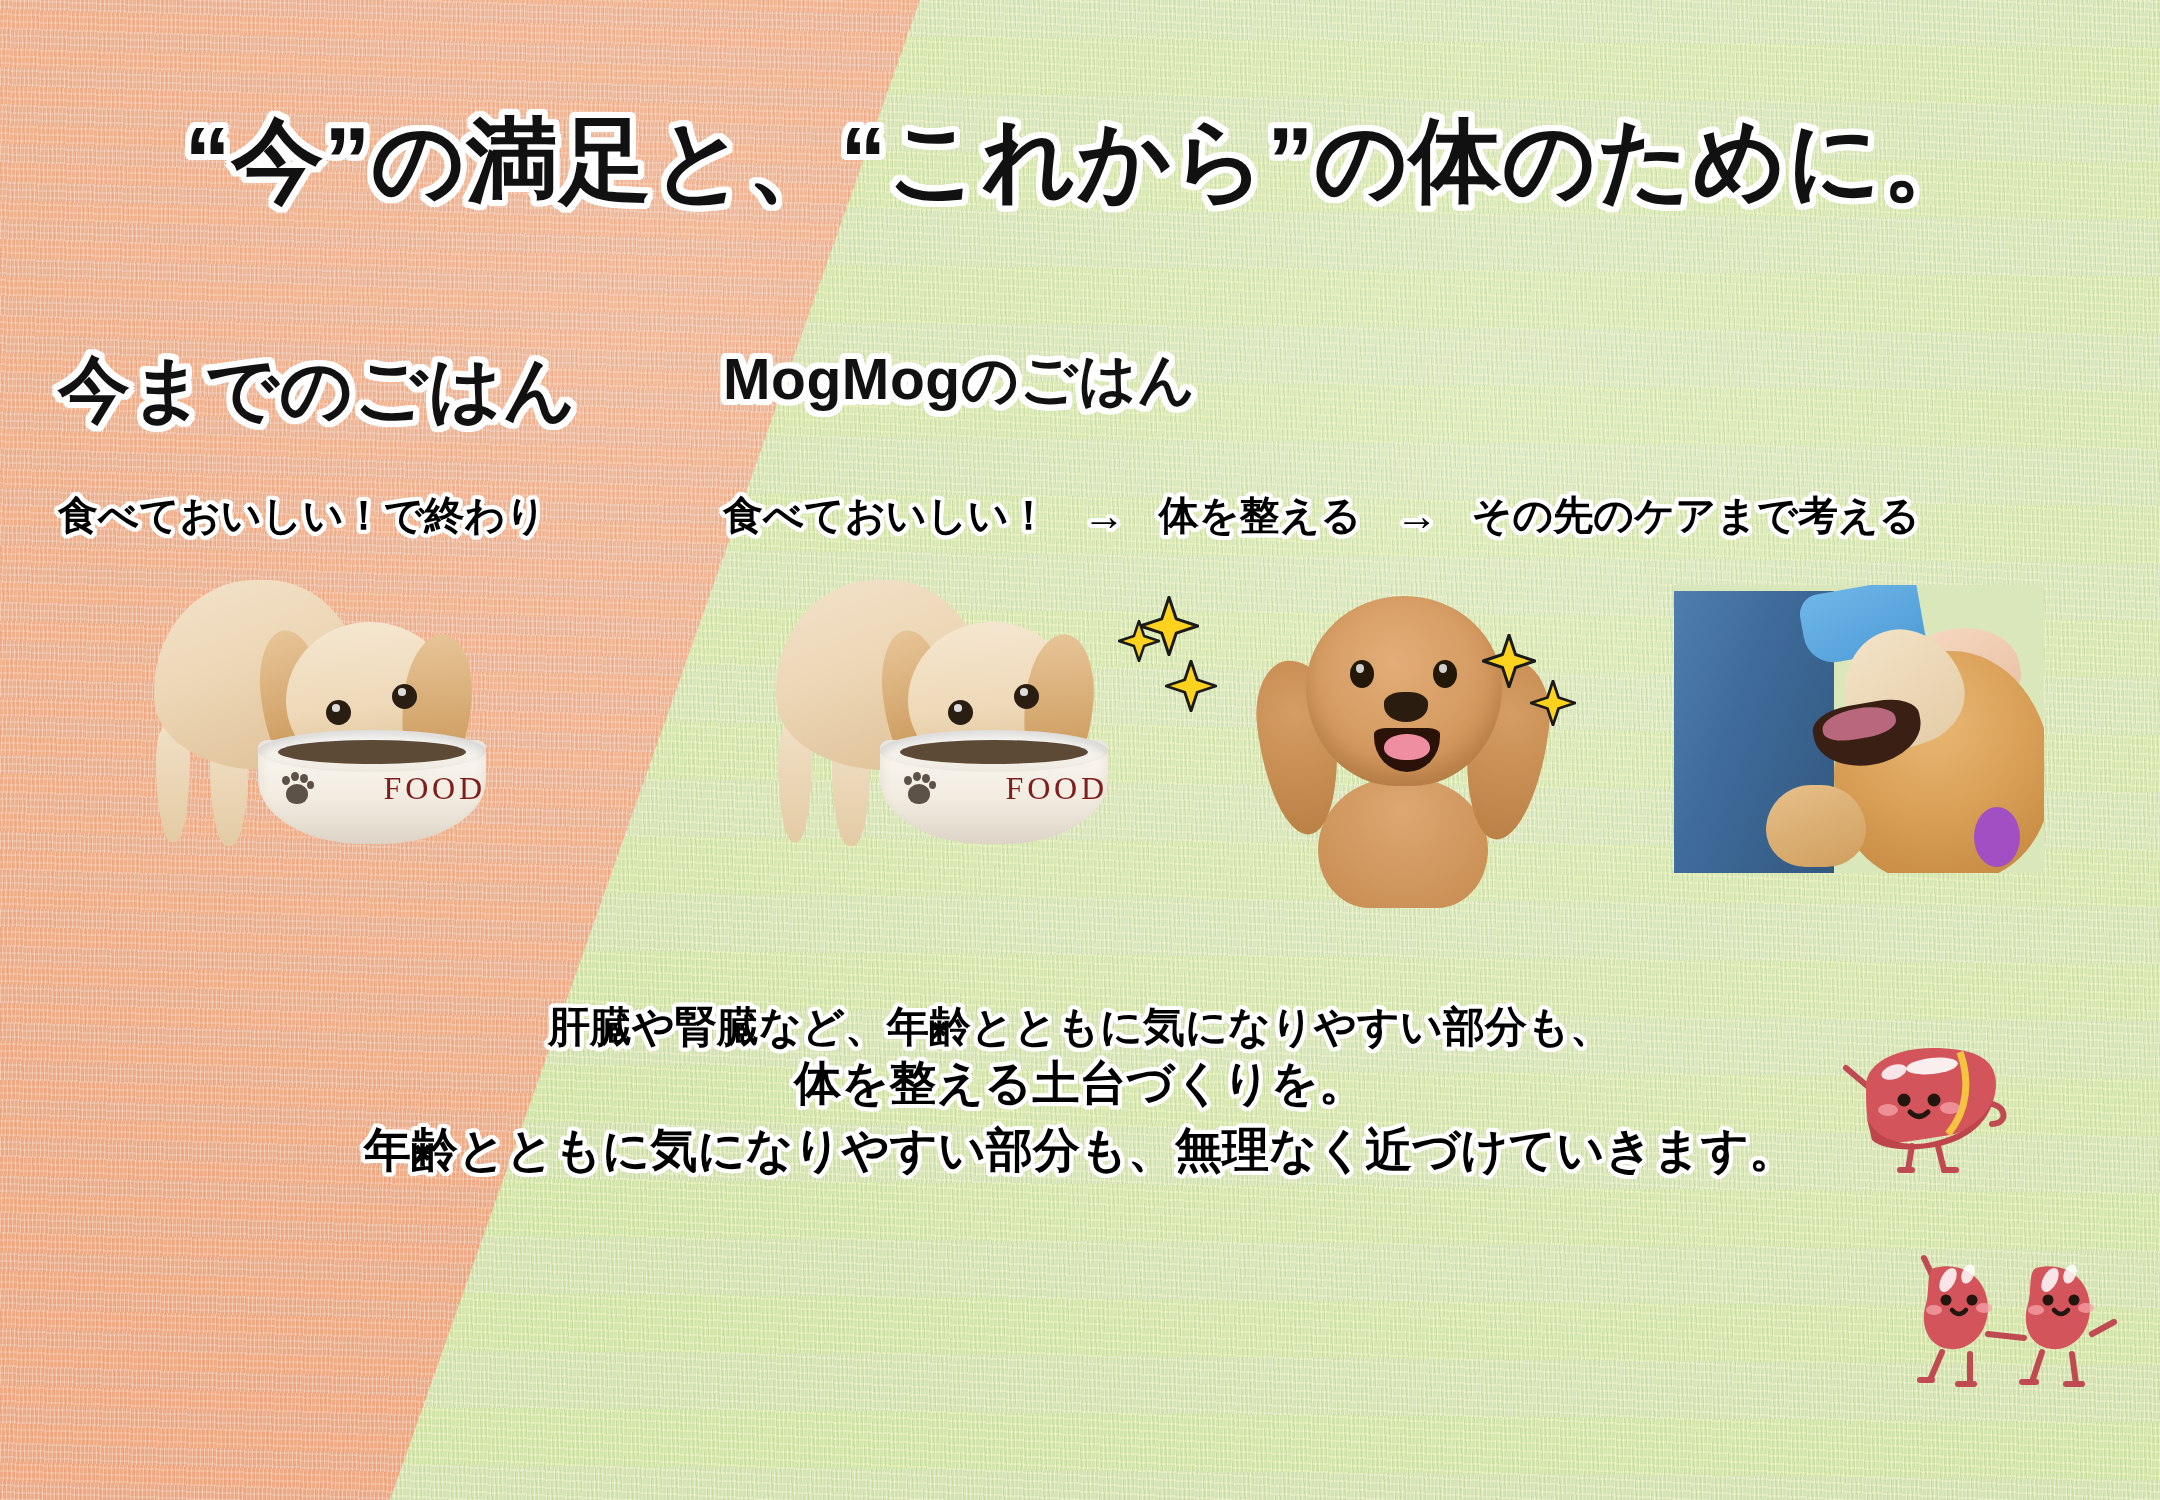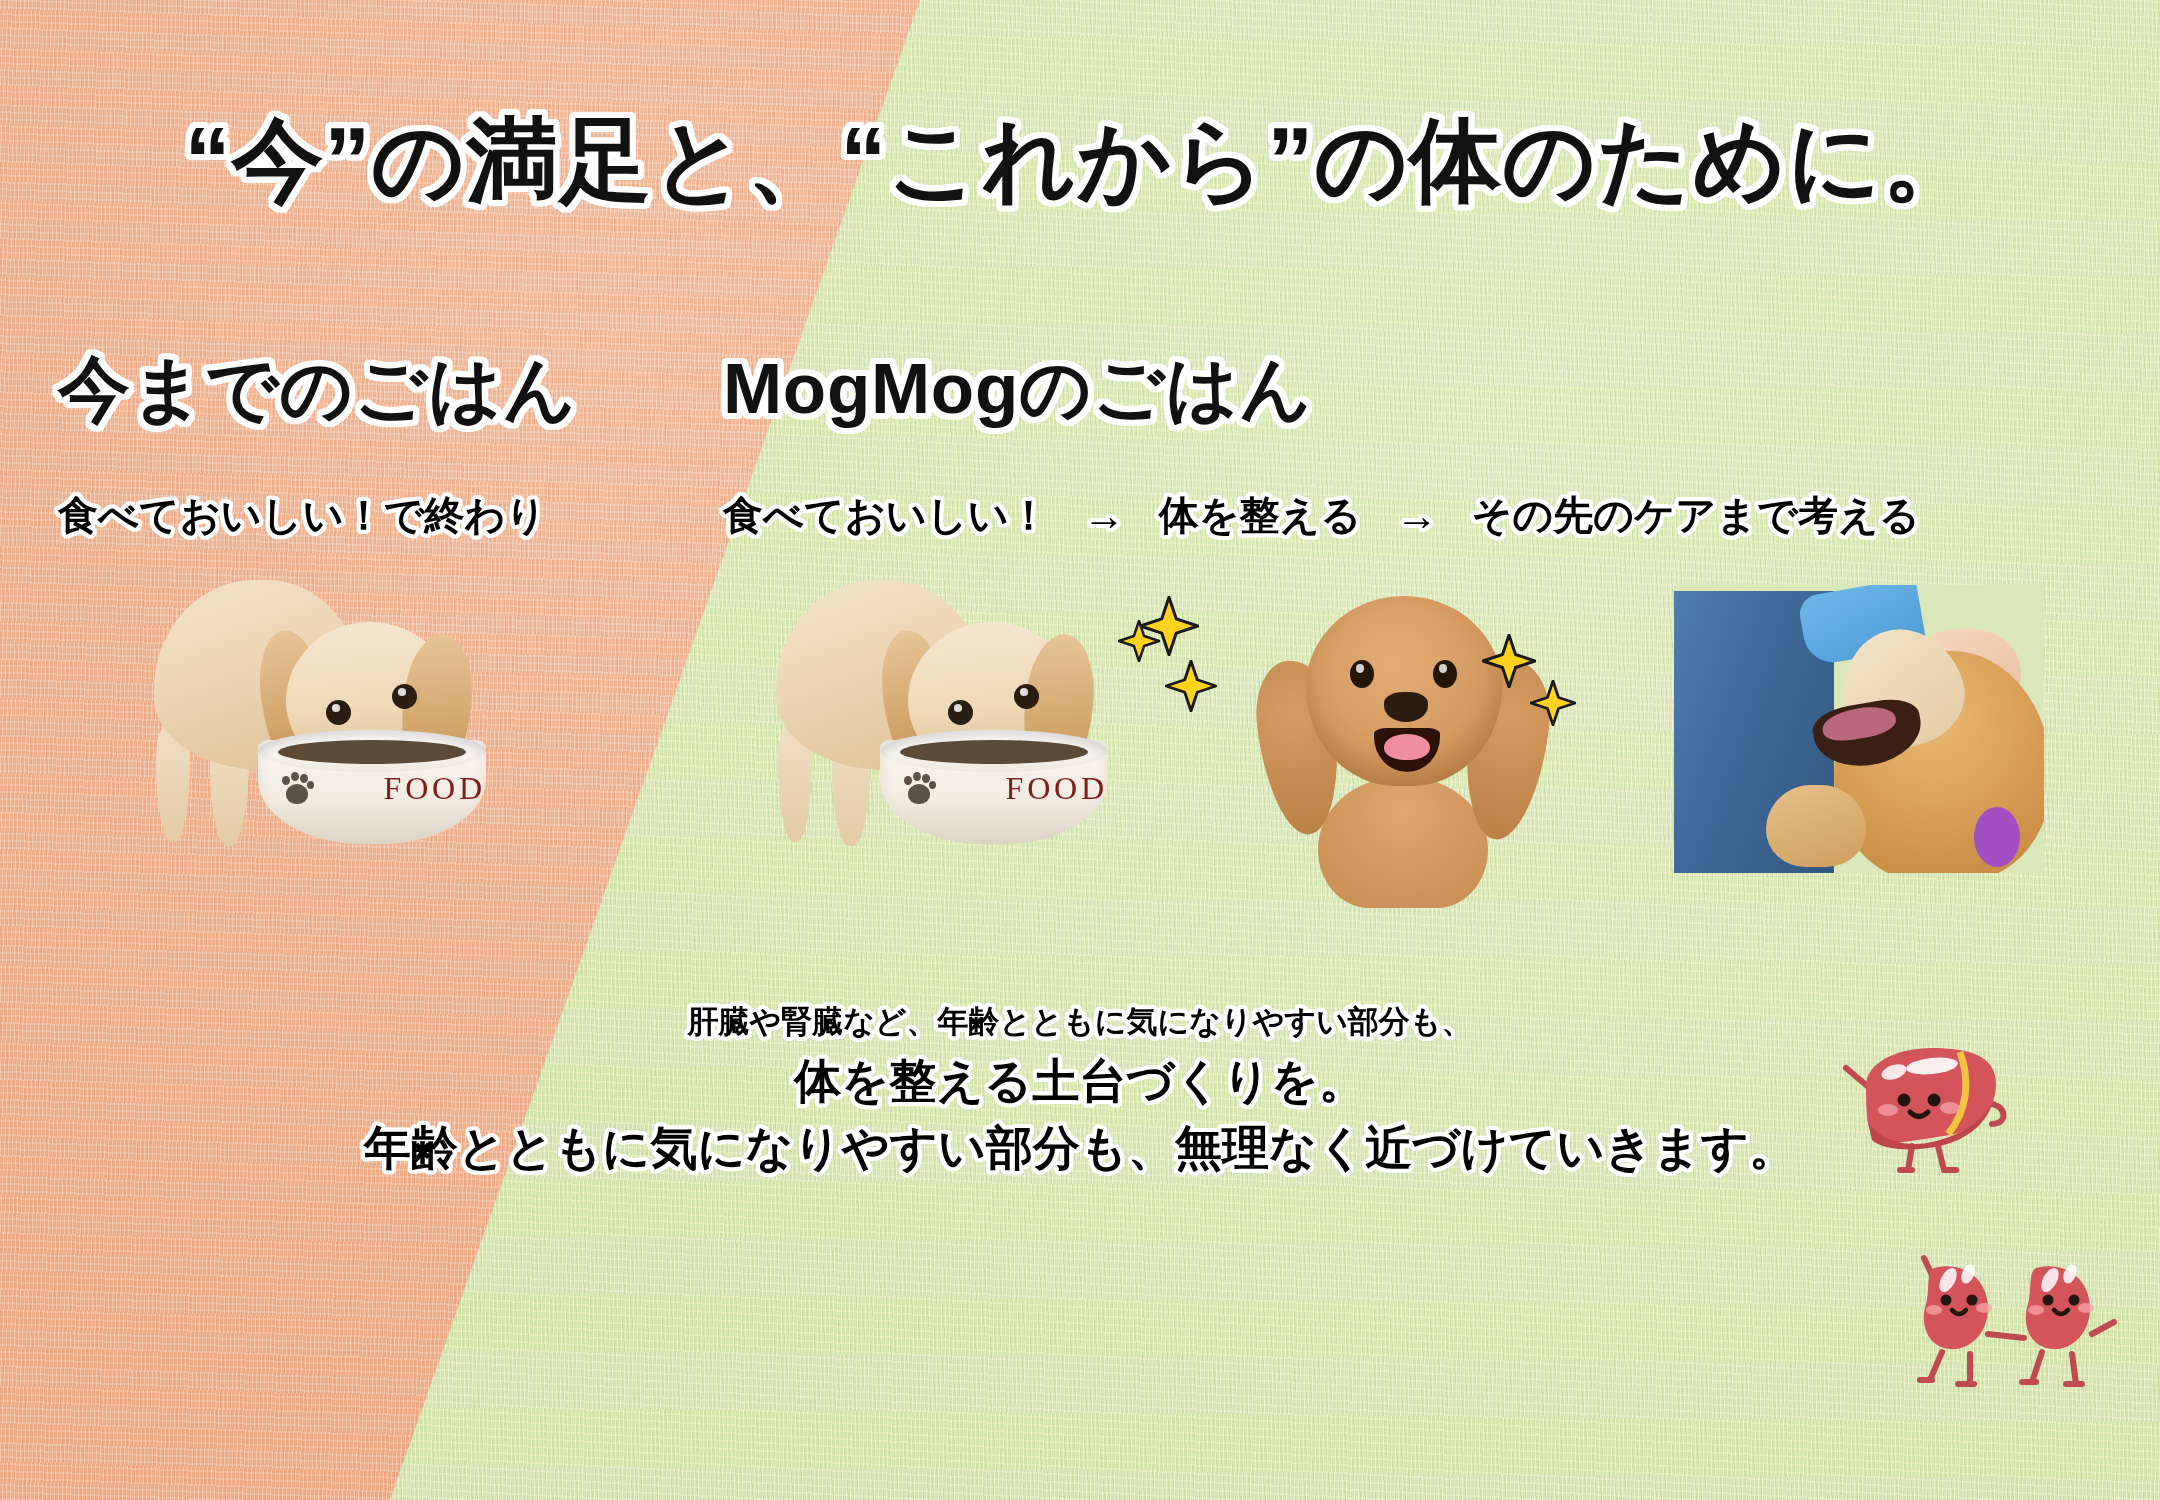--- a/index.html
+++ b/index.html
@@ -56,21 +56,21 @@
 
   
   #headline{
     position:absolute;left:0;top:112px;width:2160px;
     text-align:center;font-size:92px;line-height:1.05;
     white-space:nowrap;
   }
 
   
   #col-left-title{position:absolute;left:58px;top:342px;font-size:72px;white-space:nowrap;}
-  #col-right-title{position:absolute;left:723px;top:342px;font-size:71px;white-space:nowrap;}
+  #col-right-title{position:absolute;left:723px;top:342px;font-size:57px;white-space:nowrap;}
 
   
   #cap-left{position:absolute;left:58px;top:488px;font-size:40px;white-space:nowrap;}
   #cap-right{position:absolute;left:723px;top:488px;font-size:40px;white-space:nowrap;
              display:flex;align-items:center;gap:0px;}
   #cap-right .seg{white-space:nowrap;}
   #cap-right .arrow{font-size:42px;padding:0 34px;}
 
   
   .bowl-scene{position:absolute;}
@@ -136,21 +136,21 @@
     background:linear-gradient(160deg,#f3e3c8,#e4cda6);}
   .gr-mouth{position:absolute;background:#3a2014;border-radius:40% 40% 55% 55%/35% 35% 65% 65%;overflow:hidden;}
   .gr-tongue{position:absolute;background:#b9677c;border-radius:50% 50% 40% 40%;}
   .gr-hand{position:absolute;border-radius:50% 50% 45% 45%/60% 55% 40% 45%;
     background:linear-gradient(160deg,#f6d9c2,#e8bfa1);}
   .gr-collar{position:absolute;background:#a24fc4;border-radius:50%;}
 
   
   #body-copy{position:absolute;left:0;top:1006px;width:2160px;text-align:center;}
   #body-copy .line{display:block;white-space:nowrap;}
-  #body-copy .l1{font-size:31px;line-height:1.0;margin-bottom:20px;}
+  #body-copy .l1{font-size:42px;line-height:1.0;margin-bottom:11px;}
   #body-copy .l2{font-size:58px;line-height:1.0;margin-bottom:22px;}
   #body-copy .l3{font-size:47px;line-height:1.0;margin-bottom:20px;}
   #body-copy .l4{font-size:47px;line-height:1.0;margin-bottom:20px;}
   #body-copy .l5{font-size:47px;line-height:1.0;}
 
   
   .organ{position:absolute;}
   .organ svg{display:block;}
 </style>
 </head>

